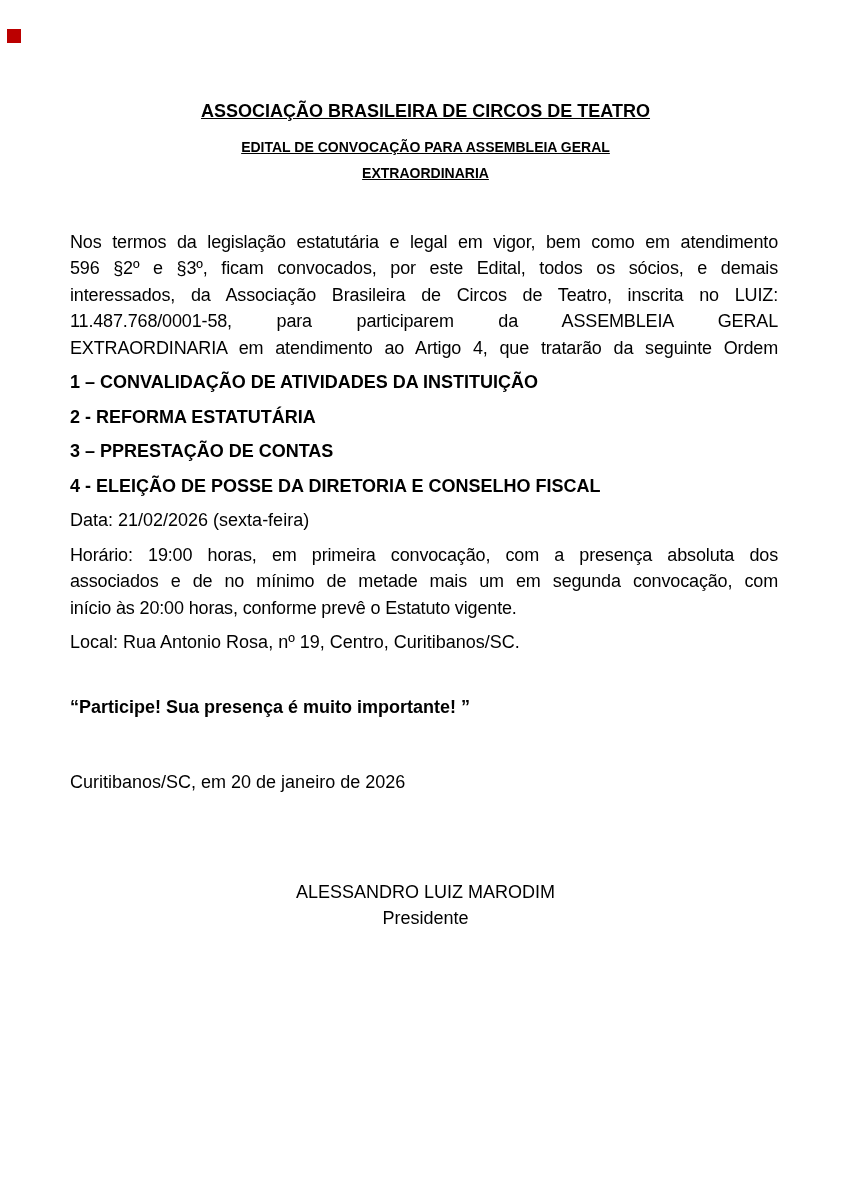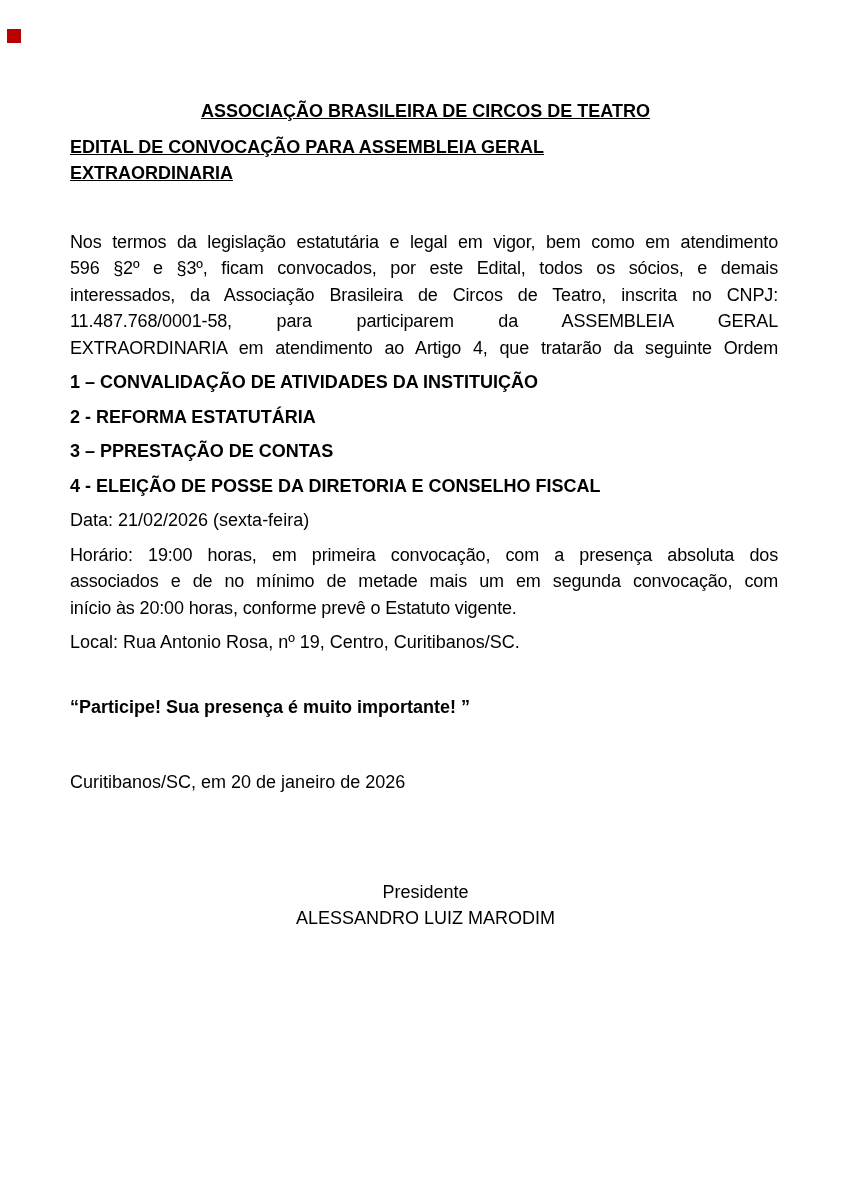--- a/index.html
+++ b/index.html
@@ -33,22 +33,23 @@
     width: 711px;
     padding-top: 98px;
   }
   .title {
     font-size: 18px;
     font-weight: bold;
     text-align: center;
     margin: 0 0 9px 0;
   }
   .subtitle {
-    font-size: 18px;
+    font-size: 14px;
     font-weight: bold;
+    text-align: center;
     margin: 0 0 42px 0;
   }
   .u { text-decoration: underline; }
   .block { display: block; }
   .para { margin: 0 3px 8px 0; }
   .jline {
     text-align: justify;
     text-align-last: justify;
     letter-spacing: -0.15px;
     white-space: normal;
@@ -86,21 +87,21 @@
     </div>
 
     <div class="subtitle">
       <span class="block"><span class="u">EDITAL DE CONVOCAÇÃO PARA ASSEMBLEIA GERAL</span></span>
       <span class="block"><span class="u">EXTRAORDINARIA</span></span>
     </div>
 
     <div class="para">
       <div class="jline">Nos termos da legislação estatutária e legal em vigor, bem como em atendimento</div>
       <div class="jline">596 §2º e §3º, ficam convocados, por este Edital, todos os sócios, e demais</div>
-      <div class="jline">interessados, da Associação Brasileira de Circos de Teatro, inscrita no CNPJ:</div>
+      <div class="jline">interessados, da Associação Brasileira de Circos de Teatro, inscrita no LUIZ:</div>
       <div class="jline">11.487.768/0001-58, para participarem da ASSEMBLEIA GERAL</div>
       <div class="jline">EXTRAORDINARIA em atendimento ao Artigo 4, que tratarão da seguinte Ordem</div>
     </div>
 
     <div class="item">1 – CONVALIDAÇÃO DE ATIVIDADES DA INSTITUIÇÃO</div>
     <div class="item">2 - REFORMA ESTATUTÁRIA</div>
     <div class="item">3 – PPRESTAÇÃO DE CONTAS</div>
     <div class="item">4 - ELEIÇÃO DE POSSE DA DIRETORIA E CONSELHO FISCAL</div>
 
     <div class="line">Data: 21/02/2026 (sexta-feira)</div>
@@ -111,18 +112,18 @@
       <div class="jline jline-last">início às 20:00 horas, conforme prevê o Estatuto vigente.</div>
     </div>
 
     <div class="line">Local: Rua Antonio Rosa, nº 19, Centro, Curitibanos/SC.</div>
 
     <div class="quote">“Participe! Sua presença é muito importante! ”</div>
 
     <div class="citydate">Curitibanos/SC, em 20 de janeiro de 2026</div>
 
     <div class="signature">
+      <span class="block">ALESSANDRO LUIZ MARODIM</span>
       <span class="block">Presidente</span>
-      <span class="block">ALESSANDRO LUIZ MARODIM</span>
     </div>
 
   </div>
 </div>
 
 </body></html>

